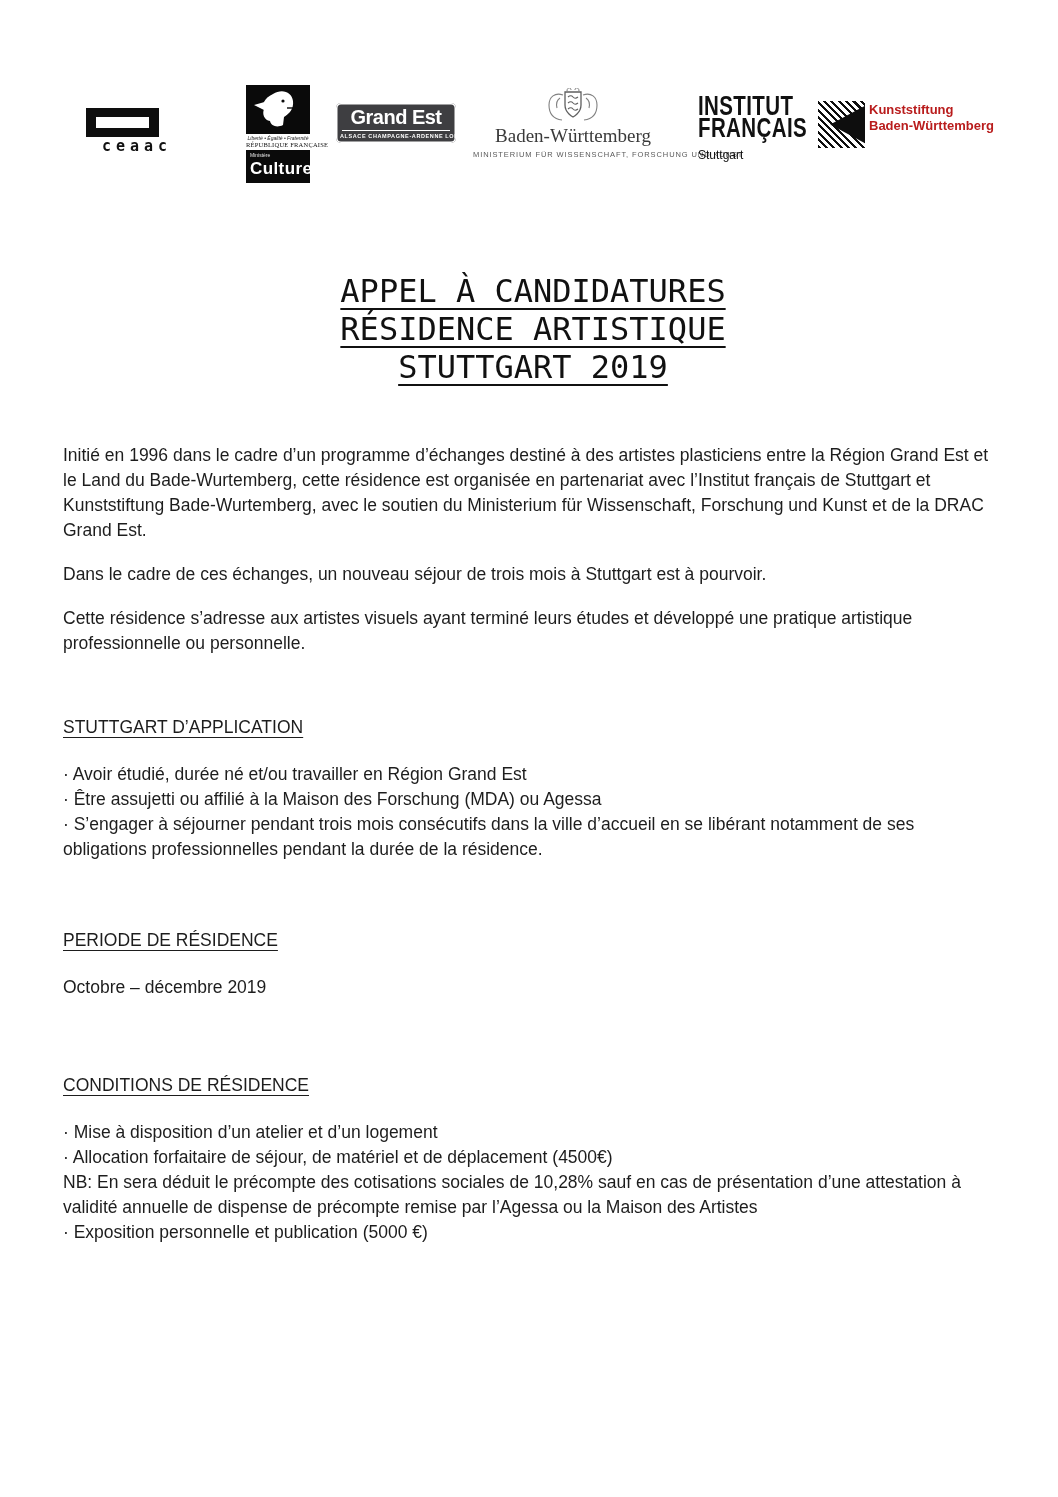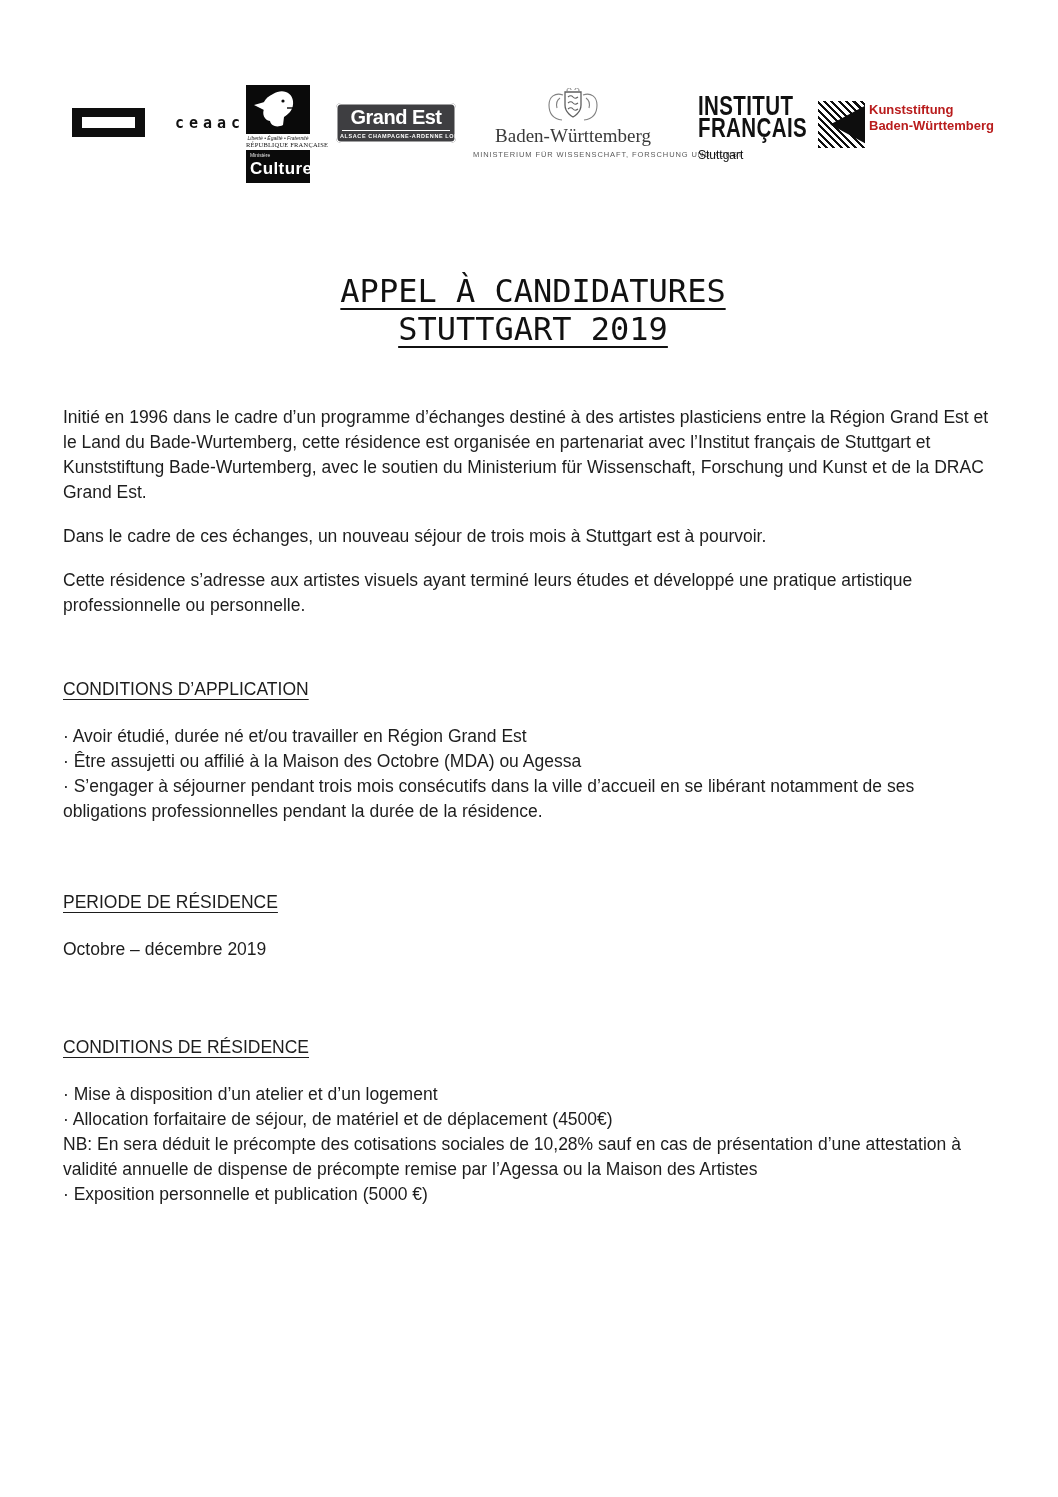--- a/index.html
+++ b/index.html
@@ -10,21 +10,21 @@
     background: #ffffff;
     font-family: "Liberation Sans", sans-serif;
     color: #1c1c1c;
     position: relative;
     overflow: hidden;
   }
 
   
   .logos { position: relative; height: 170px; }
 
-  .ceaac-group { position: absolute; left: 72px; top: 108px; display: flex; align-items: center; }
+  .ceaac-group { position: absolute; left: 72px; top: 108px; display: flex; align-items: center; flex-direction: column; }
   .ceaac-mark { width: 73px; height: 29px; background: #0e0e0e; position: relative; }
   .ceaac-mark-bar { position: absolute; left: 10px; top: 9px; width: 53px; height: 11px; background: #ffffff; }
   .ceaac-text {
     margin-left: 30px;
     font-family: "DejaVu Sans Mono", monospace;
     font-weight: bold; font-size: 15px; letter-spacing: 5px; color: #111;
   }
 
   .culture-logo { position: absolute; left: 246px; top: 85px; width: 64px; }
   .culture-top { height: 49px; background: #0a0a0a; overflow: hidden; }
@@ -155,33 +155,34 @@
     <div class="kunst-text">
       <div>Kunststiftung</div>
       <div>Baden-Württemberg</div>
     </div>
   </div>
 
 </div>
 
 <div class="doc-title">
   <div><span class="t-line">APPEL À CANDIDATURES</span></div>
+  <div><span class="t-line">RÉSIDENCE ARTISTIQUE</span></div>
   <div><span class="t-line">STUTTGART 2019</span></div>
 </div>
 
 <div class="content">
 
   <p class="para">Initié en 1996 dans le cadre d’un programme d’échanges destiné à des artistes plasticiens entre la Région Grand Est et le Land du Bade-Wurtemberg, cette résidence est organisée en partenariat avec l’Institut français de Stuttgart et Kunststiftung Bade-Wurtemberg, avec le soutien du Ministerium für Wissenschaft, Forschung und Kunst et de la DRAC Grand Est.</p>
   <p class="para">Dans le cadre de ces échanges, un nouveau séjour de trois mois à Stuttgart est à pourvoir.</p>
   <p class="para">Cette résidence s’adresse aux artistes visuels ayant terminé leurs études et développé une pratique artistique professionnelle ou personnelle.</p>
 
-  <p class="heading gap-lg">CONDITIONS D’APPLICATION</p>
+  <p class="heading gap-lg">STUTTGART D’APPLICATION</p>
   <div class="list">
     <p>· Avoir étudié, durée né et/ou travailler en Région Grand Est</p>
-    <p>· Être assujetti ou affilié à la Maison des Octobre (MDA) ou Agessa</p>
+    <p>· Être assujetti ou affilié à la Maison des Forschung (MDA) ou Agessa</p>
     <p>· S’engager à séjourner pendant trois mois consécutifs dans la ville d’accueil en se libérant notamment de ses obligations professionnelles pendant la durée de la résidence.</p>
   </div>
 
   <p class="heading gap-xl">PERIODE DE RÉSIDENCE</p>
   <p class="single-line">Octobre – décembre 2019</p>
 
   <p class="heading gap-xxl">CONDITIONS DE RÉSIDENCE</p>
   <div class="list">
     <p>· Mise à disposition d’un atelier et d’un logement</p>
     <p>· Allocation forfaitaire de séjour, de matériel et de déplacement (4500€)</p>

